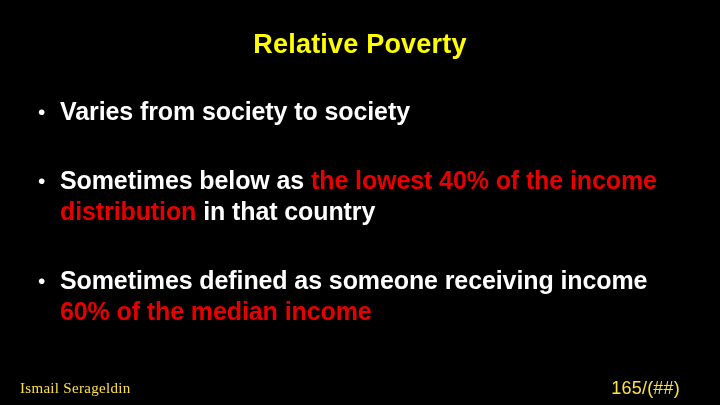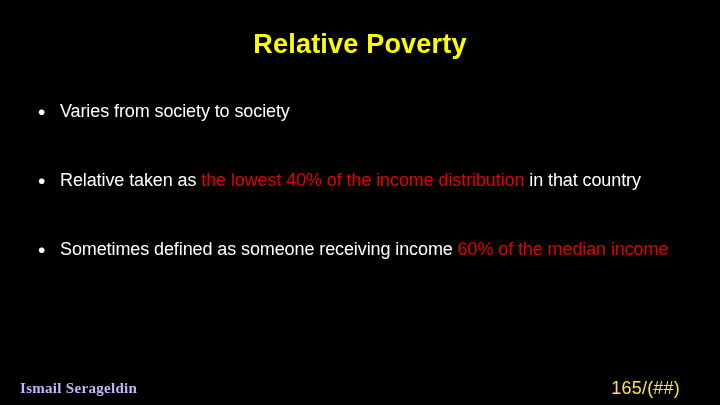--- a/index.html
+++ b/index.html
@@ -51,39 +51,39 @@
     color: #ffffff;
     font-size: 21px;
     line-height: 31px;
     text-align: left;
     padding-left: 4px;
     box-sizing: border-box;
   }
   .bullet-text {
     flex: 1 1 auto;
     color: #ffffff;
-    font-size: 18px;
-    font-weight: normal;
+    font-size: 25px;
+    font-weight: bold;
     line-height: 31px;
     letter-spacing: -0.1px;
     max-width: 620px;
   }
   .hl {
     color: #e60000;
   }
 
   
   .footer-author {
     position: absolute;
     left: 20px;
     bottom: 8px;
-    color: #c4b5fd;
+    color: #fde047;
     font-family: "Liberation Serif", serif;
     font-size: 15px;
-    font-weight: bold;
+    font-weight: normal;
     letter-spacing: 0.3px;
   }
   .footer-pageno {
     position: absolute;
     right: 24px;
     bottom: 6px;
     color: #fde047;
     font-family: "Liberation Sans", sans-serif;
     font-size: 18px;
     letter-spacing: 0.2px;
@@ -101,21 +101,21 @@
     <div class="bullet-row">
       <span class="bullet-marker">•</span>
       <span class="bullet-text">
         <span>Varies from society to society</span>
       </span>
     </div>
 
     <div class="bullet-row">
       <span class="bullet-marker">•</span>
       <span class="bullet-text">
-        <span>Relative taken as </span><span class="hl">the lowest 40% of the income distribution</span><span> in that country</span>
+        <span>Sometimes below as </span><span class="hl">the lowest 40% of the income distribution</span><span> in that country</span>
       </span>
     </div>
 
     <div class="bullet-row">
       <span class="bullet-marker">•</span>
       <span class="bullet-text">
         <span>Sometimes defined as someone receiving income </span><span class="hl">60% of the median income</span>
       </span>
     </div>
 

